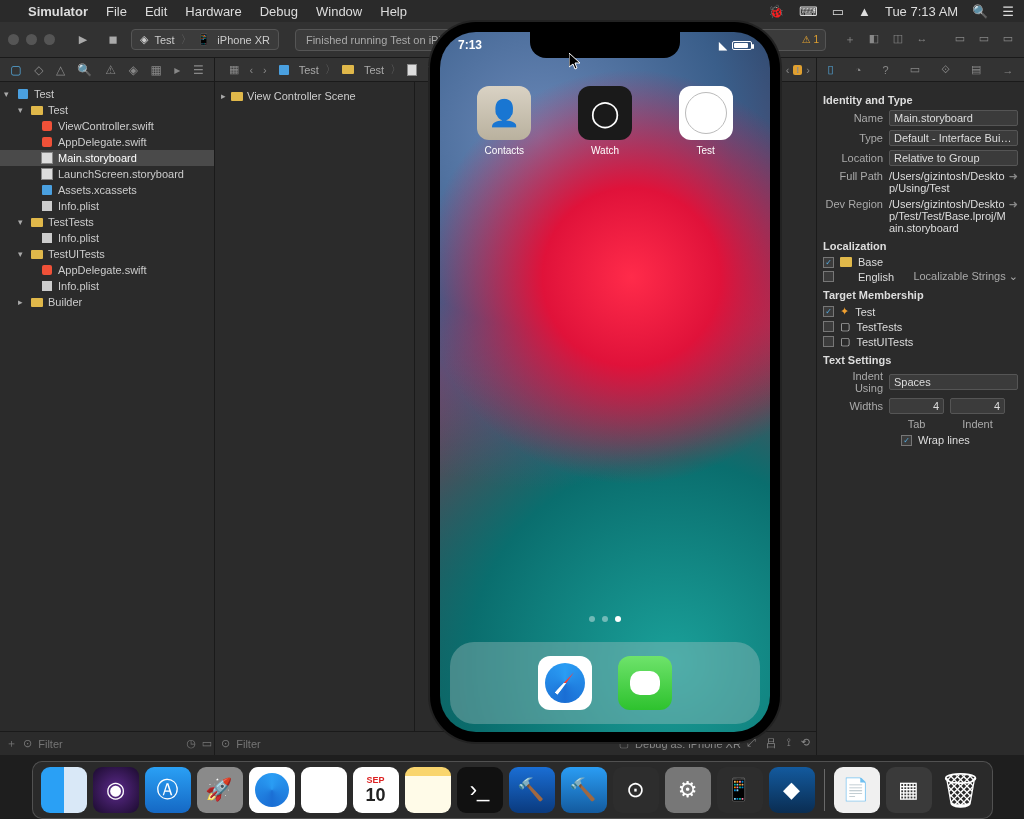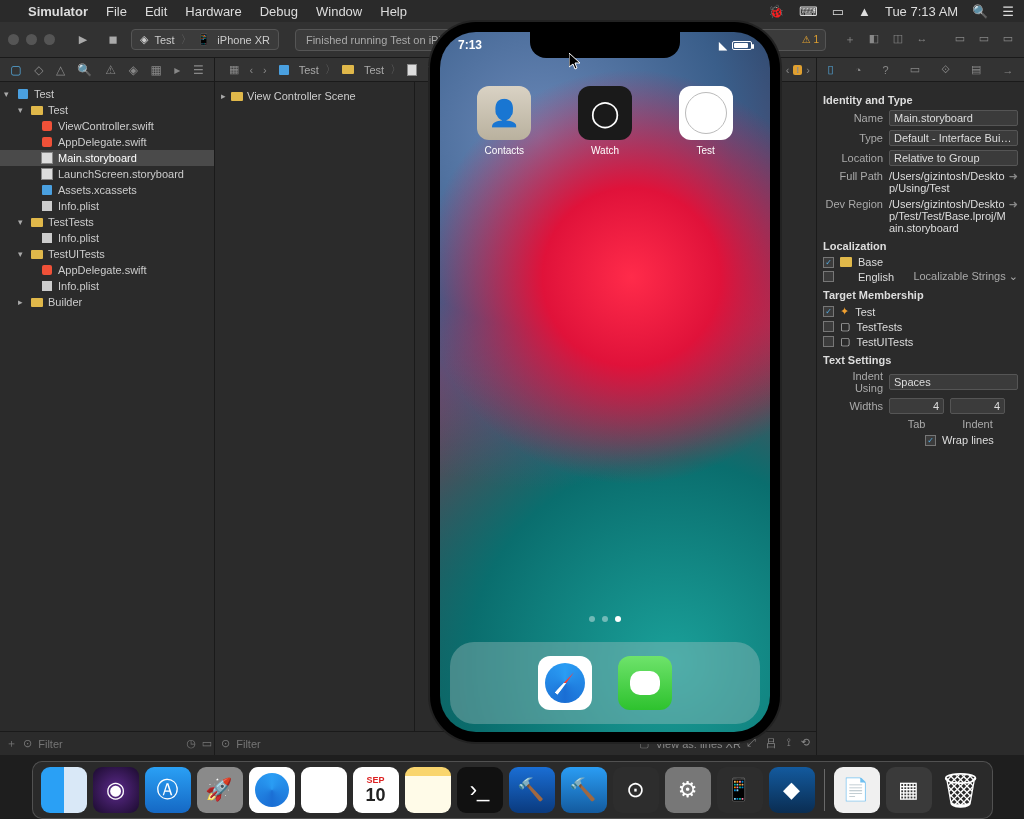--- a/index.html
+++ b/index.html
@@ -324,21 +324,21 @@
             <span>View Controller Scene</span>
         </div>
       </div>
       <div style="flex:1"></div>
     </div>
     <div class="btm">
       <span>⊙</span>
       <input placeholder="Filter" style="">
       <span style="flex:0 0 20px"></span>
       <span>▢</span>
-      <span style="color:#888">View as: lines XR</span>
+      <span style="color:#888">Debug as: iPhone XR</span>
       <div class="right-icons">
         <span>⤢</span>
         <span>吕</span>
         <span>⟟</span>
         <span>⟲</span>
       </div>
     </div>
   </div>
 
   <div class="inspector">
@@ -416,21 +416,21 @@
         <div class="val" style="flex:0 0 55px;text-align:right">4</div>
         <div style="width:6px"></div>
         <div class="val" style="flex:0 0 55px;text-align:right">4</div>
       </div>
       <div class="insp-row">
           <span class="lbl"></span>
           <span style="flex:0 0 55px;text-align:center;color:#aaa">Tab</span>
           <span style="width:6px"></span>
           <span style="flex:0 0 55px;text-align:center;color:#aaa">Indent</span>
         </div>
-      <div class="chkrow" style="margin-left:102px">
+      <div class="chkrow" style="margin-left:78px">
           <span class="box ck"></span>
           <span>Wrap lines</span>
         </div>
     </div>
   </div>
 
 </div>
 
 <div class="simulator">
   <div class="screen">

